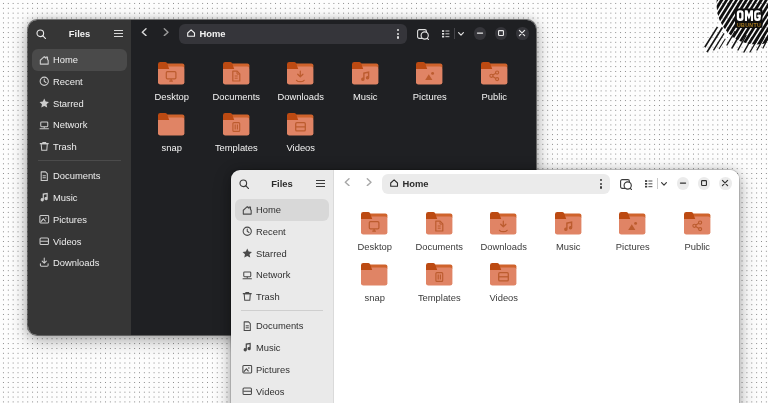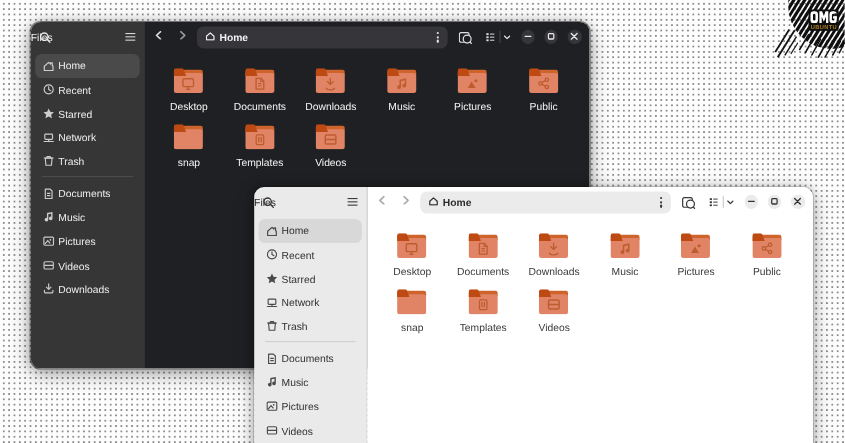--- a/index.html
+++ b/index.html
@@ -21,21 +21,21 @@
 .sidebar { position:absolute; left:0; top:0; bottom:0; width:103px; }
 .dark .sidebar { background:#363636; }
 .light .sidebar { background:#eaeaea; border-right:1px solid #dadada; }
 .content { position:absolute; left:103px; right:0; top:0; bottom:0; }
 .dark .content { background:#1f2023; --bg:#1f2023; }
 .light .content { background:#ffffff; --bg:#ffffff; }
 
 
 .sbhead { position:relative; height:28px; }
 .sbhead .mag { position:absolute; left:8px; top:8.5px; }
-.sbhead .title { position:absolute; left:0; right:0; top:8px; font-size:9.4px; font-weight:normal; }
+.sbhead .title { position:absolute; left:0; right:0; top:8px; text-align:center; font-size:9.4px; font-weight:bold; }
 .dark .title { color:#f2f2f2; }
 .light .title { color:#2c2c2c; }
 .sbhead .ham { position:absolute; right:8.5px; width:9px; top:10px; }
 .ham div { height:1.05px; margin-bottom:1.95px; }
 .dark .ham div { background:#d8d8d8; }
 .light .ham div { background:#3a3a3a; }
 
 
 .rows { position:absolute; top:29px; left:0; right:0; }
 .row { height:21.7px; margin:0 4px; border-radius:6px; display:flex; align-items:center; padding-left:7px; font-size:9.4px; }

